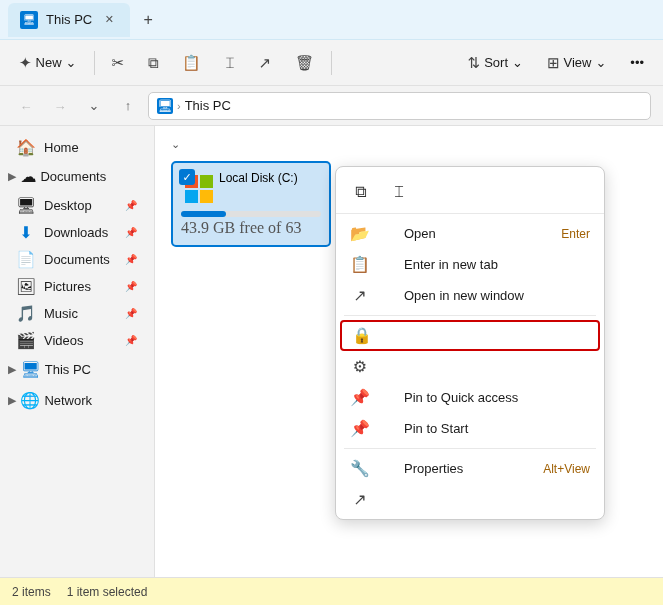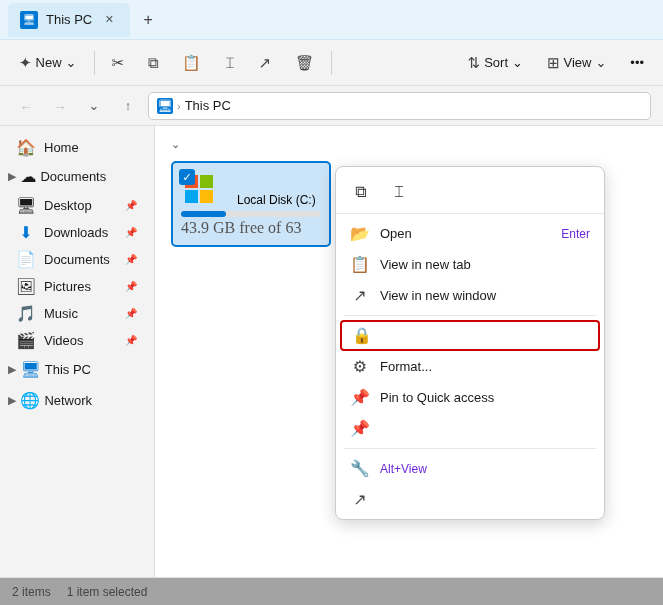--- a/index.html
+++ b/index.html
@@ -198,22 +198,22 @@
       width: 160px;
       padding: 8px;
       border: 2px solid transparent;
       border-radius: 5px;
       cursor: pointer;
       position: relative;
     }
     .drive-item.selected { background: #cce4f7; border: 2px solid #0078d4; }
     .drive-top {
       display: flex;
-      align-items: flex-end;
-      gap: 20px;
+      align-items: flex-start;
+      gap: 2px;
       margin-bottom: 4px;
     }
     .drive-icon-windows {
       width: 36px; height: 36px;
       display: flex; align-items: center; justify-content: center;
       font-size: 28px;
     }
     .drive-icon-dvd {
       width: 36px; height: 36px;
       display: flex; align-items: center; justify-content: center;
@@ -238,21 +238,21 @@
       width: 16px; height: 16px;
       background: #0078d4;
       border-radius: 3px;
       display: flex; align-items: center; justify-content: center;
       color: white; font-size: 11px;
     }
 
     
     .status-bar {
       height: 28px;
-      background: #a3a3a3;
+      background: #fef9c3;
       border-top: 1px solid #e0e0e0;
       display: flex;
       align-items: center;
       padding: 0 12px;
       gap: 16px;
       font-size: 12px;
       color: #444;
     }
 
     
@@ -292,22 +292,22 @@
       font-size: 13px;
       color: #1a1a1a;
     }
     .cm-item.highlighted {
       border: 2px solid #c00;
       border-radius: 4px;
       margin: 0 4px;
       padding: 4px 10px;
     }
     .cm-item .cm-icon { font-size: 16px; width: 20px; text-align: center; color: #444; }
-    .cm-item .cm-label { flex: 1; }
-    .cm-item .cm-shortcut { color: #6d28d9; font-size: 12px; }
+    .cm-item .cm-label { flex: 1; margin-left: 24px; }
+    .cm-item .cm-shortcut { color: #a16207; font-size: 12px; }
     .cm-sep {
       height: 1px;
       background: #e8e8e8;
       margin: 4px 8px;
     }
   </style>
 </head>
 <body>
 
 <div class="title-bar">
@@ -473,50 +473,51 @@
       </div>
 
       <div class="cm-item">
         <span class="cm-icon">📂</span>
         <span class="cm-label">Open</span>
         <span class="cm-shortcut">Enter</span>
       </div>
 
       <div class="cm-item">
         <span class="cm-icon">📋</span>
-        <span class="cm-label">View in new tab</span>
+        <span class="cm-label">Enter in new tab</span>
       </div>
 
       <div class="cm-item">
         <span class="cm-icon">↗</span>
-        <span class="cm-label">View in new window</span>
+        <span class="cm-label">Open in new window</span>
       </div>
       <div class="cm-sep"></div>
 
       <div class="cm-item highlighted">
         <span class="cm-icon">🔒</span>
       </div>
 
       <div class="cm-item">
         <span class="cm-icon">⚙</span>
-        <span class="cm-label">Format...</span>
       </div>
 
       <div class="cm-item">
         <span class="cm-icon">📌</span>
         <span class="cm-label">Pin to Quick access</span>
       </div>
 
       <div class="cm-item">
         <span class="cm-icon">📌</span>
+        <span class="cm-label">Pin to Start</span>
       </div>
       <div class="cm-sep"></div>
 
       <div class="cm-item">
         <span class="cm-icon">🔧</span>
+        <span class="cm-label">Properties</span>
         <span class="cm-shortcut">Alt+View</span>
       </div>
 
       <div class="cm-item">
         <span class="cm-icon">↗</span>
       </div>
     </div>
   </div>
 </div>
 

